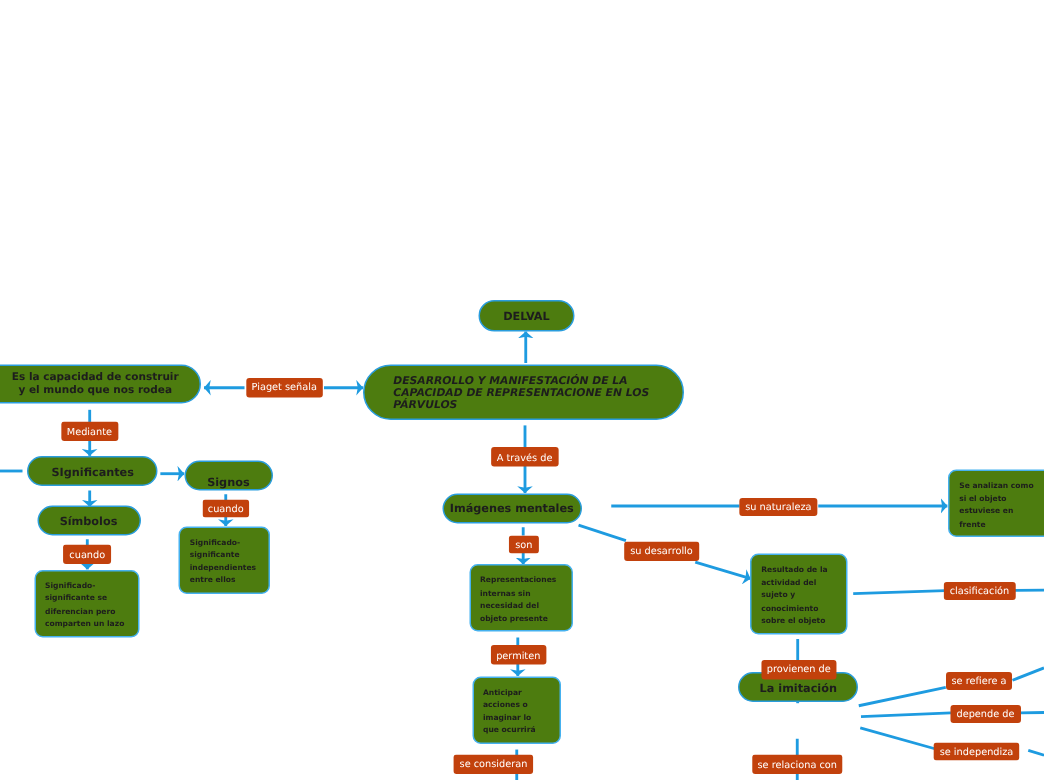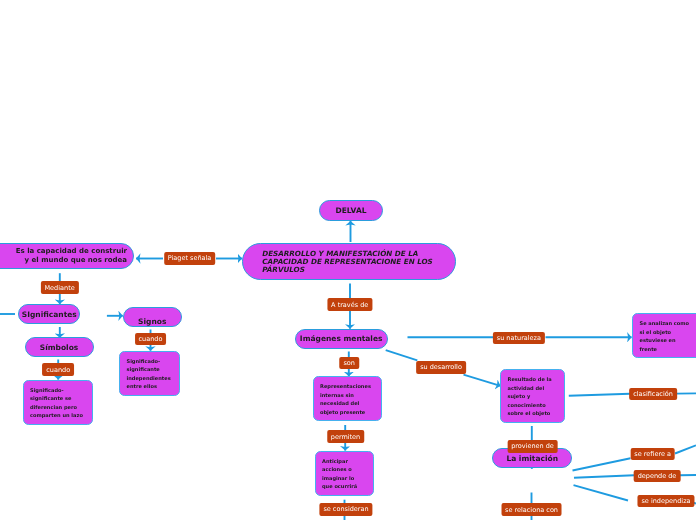--- a/index.html
+++ b/index.html
@@ -3,21 +3,21 @@
 <meta charset="utf-8">
 <style>
   html,body{margin:0;padding:0;background:#ffffff;}
   body{width:696px;height:520px;overflow:hidden;
        font-family:"DejaVu Sans",sans-serif;
        -webkit-font-smoothing:antialiased;text-rendering:geometricPrecision;}
   #canvas{position:relative;width:696px;height:520px;background:#ffffff;overflow:hidden;}
   svg#edges{position:absolute;left:0;top:0;width:696px;height:520px;}
 
   .node{position:absolute;box-sizing:border-box;display:flex;align-items:center;
-        background:#d946ef;}
+        background:#4d7c0f;}
   .node .txt{width:100%;transform:translateZ(0);}
 
   
   .pill{border:1.5px solid #2a9ddd;border-radius:999px;justify-content:center;}
   .pill .txt{font-weight:bold;color:#1d1d1d;text-align:center;font-size:7.5px;}
 
   
   .rrect{border:1.5px solid #45b1ef;border-radius:5.5px;align-items:flex-start;}
   .rrect .txt{font-weight:bold;color:#1d1d1d;text-align:left;font-size:5.05px;line-height:8.5px;}
 
@@ -97,27 +97,27 @@
 
   <div class="node pill" style="left:319px;top:200px;width:64px;height:20.5px;">
     <div class="txt" style="font-size:7.5px;">DELVAL</div>
   </div>
 
   <div class="node pill" style="left:241.5px;top:243px;width:214.5px;height:36.5px;padding:5.9px 8px 0 19.7px;justify-content:flex-start;align-items:flex-start;font-style:italic;">
     <div class="txt" style="font-size:7.2px;line-height:8.3px;text-align:left;">DESARROLLO Y MANIFESTACIÓN DE LA CAPACIDAD DE REPRESENTACIONE EN LOS PÁRVULOS</div>
   </div>
 
   <div class="node pill" style="left:-56px;top:242.5px;width:190px;height:26px;padding:3.9px 6px 0 55px;justify-content:flex-start;align-items:flex-start;">
-    <div class="txt" style="font-size:7px;line-height:8.2px;text-align:right;">
+    <div class="txt" style="font-size:7px;line-height:8.2px;text-align:center;">
         <div>Es la capacidad de construir</div>
         <div>y el mundo que nos rodea</div>
       </div>
   </div>
 
-  <div class="node pill" style="left:18.3px;top:303.9px;width:62px;height:20.4px;align-items:center;">
+  <div class="node pill" style="left:18.3px;top:303.9px;width:87px;height:20.4px;align-items:center;">
     <div class="txt">SIgnificantes</div>
   </div>
 
   <div class="node pill" style="left:123px;top:306.5px;width:58.5px;height:20.5px;align-items:flex-end;">
     <div class="txt">Signos</div>
   </div>
 
   <div class="node pill" style="left:24.5px;top:336.9px;width:69px;height:20.3px;">
     <div class="txt">Símbolos</div>
   </div>
@@ -185,22 +185,22 @@
     <div class="txt">La imitación</div>
   </div>
 
   <div class="lbl" style="left:189.5px;top:252px;">Piaget señala</div>
   <div class="lbl" style="left:59.6px;top:281.3px;">Mediante</div>
   <div class="lbl" style="left:150.5px;top:332.5px;">cuando</div>
   <div class="lbl" style="left:58.2px;top:363.4px;">cuando</div>
   <div class="lbl" style="left:349.7px;top:298.4px;">A través de</div>
   <div class="lbl" style="left:349.2px;top:356.7px;">son</div>
   <div class="lbl" style="left:345.5px;top:430.3px;">permiten</div>
-  <div class="lbl" style="left:346px;top:503.2px;">se consideran</div>
+  <div class="lbl" style="left:329px;top:503.2px;">se consideran</div>
   <div class="lbl" style="left:518.9px;top:331.8px;">su naturaleza</div>
   <div class="lbl" style="left:441px;top:361px;">su desarrollo</div>
   <div class="lbl" style="left:653px;top:387.8px;">clasificación</div>
   <div class="lbl" style="left:532.5px;top:440px;">provienen de</div>
   <div class="lbl" style="left:531.5px;top:503.3px;">se relaciona con</div>
   <div class="lbl" style="left:652.7px;top:447.9px;">se refiere a</div>
   <div class="lbl" style="left:657px;top:469.8px;">depende de</div>
-  <div class="lbl" style="left:666px;top:494.6px;">se independiza</div>
+  <div class="lbl" style="left:651px;top:494.6px;">se independiza</div>
 </div>
 
 </body></html>

